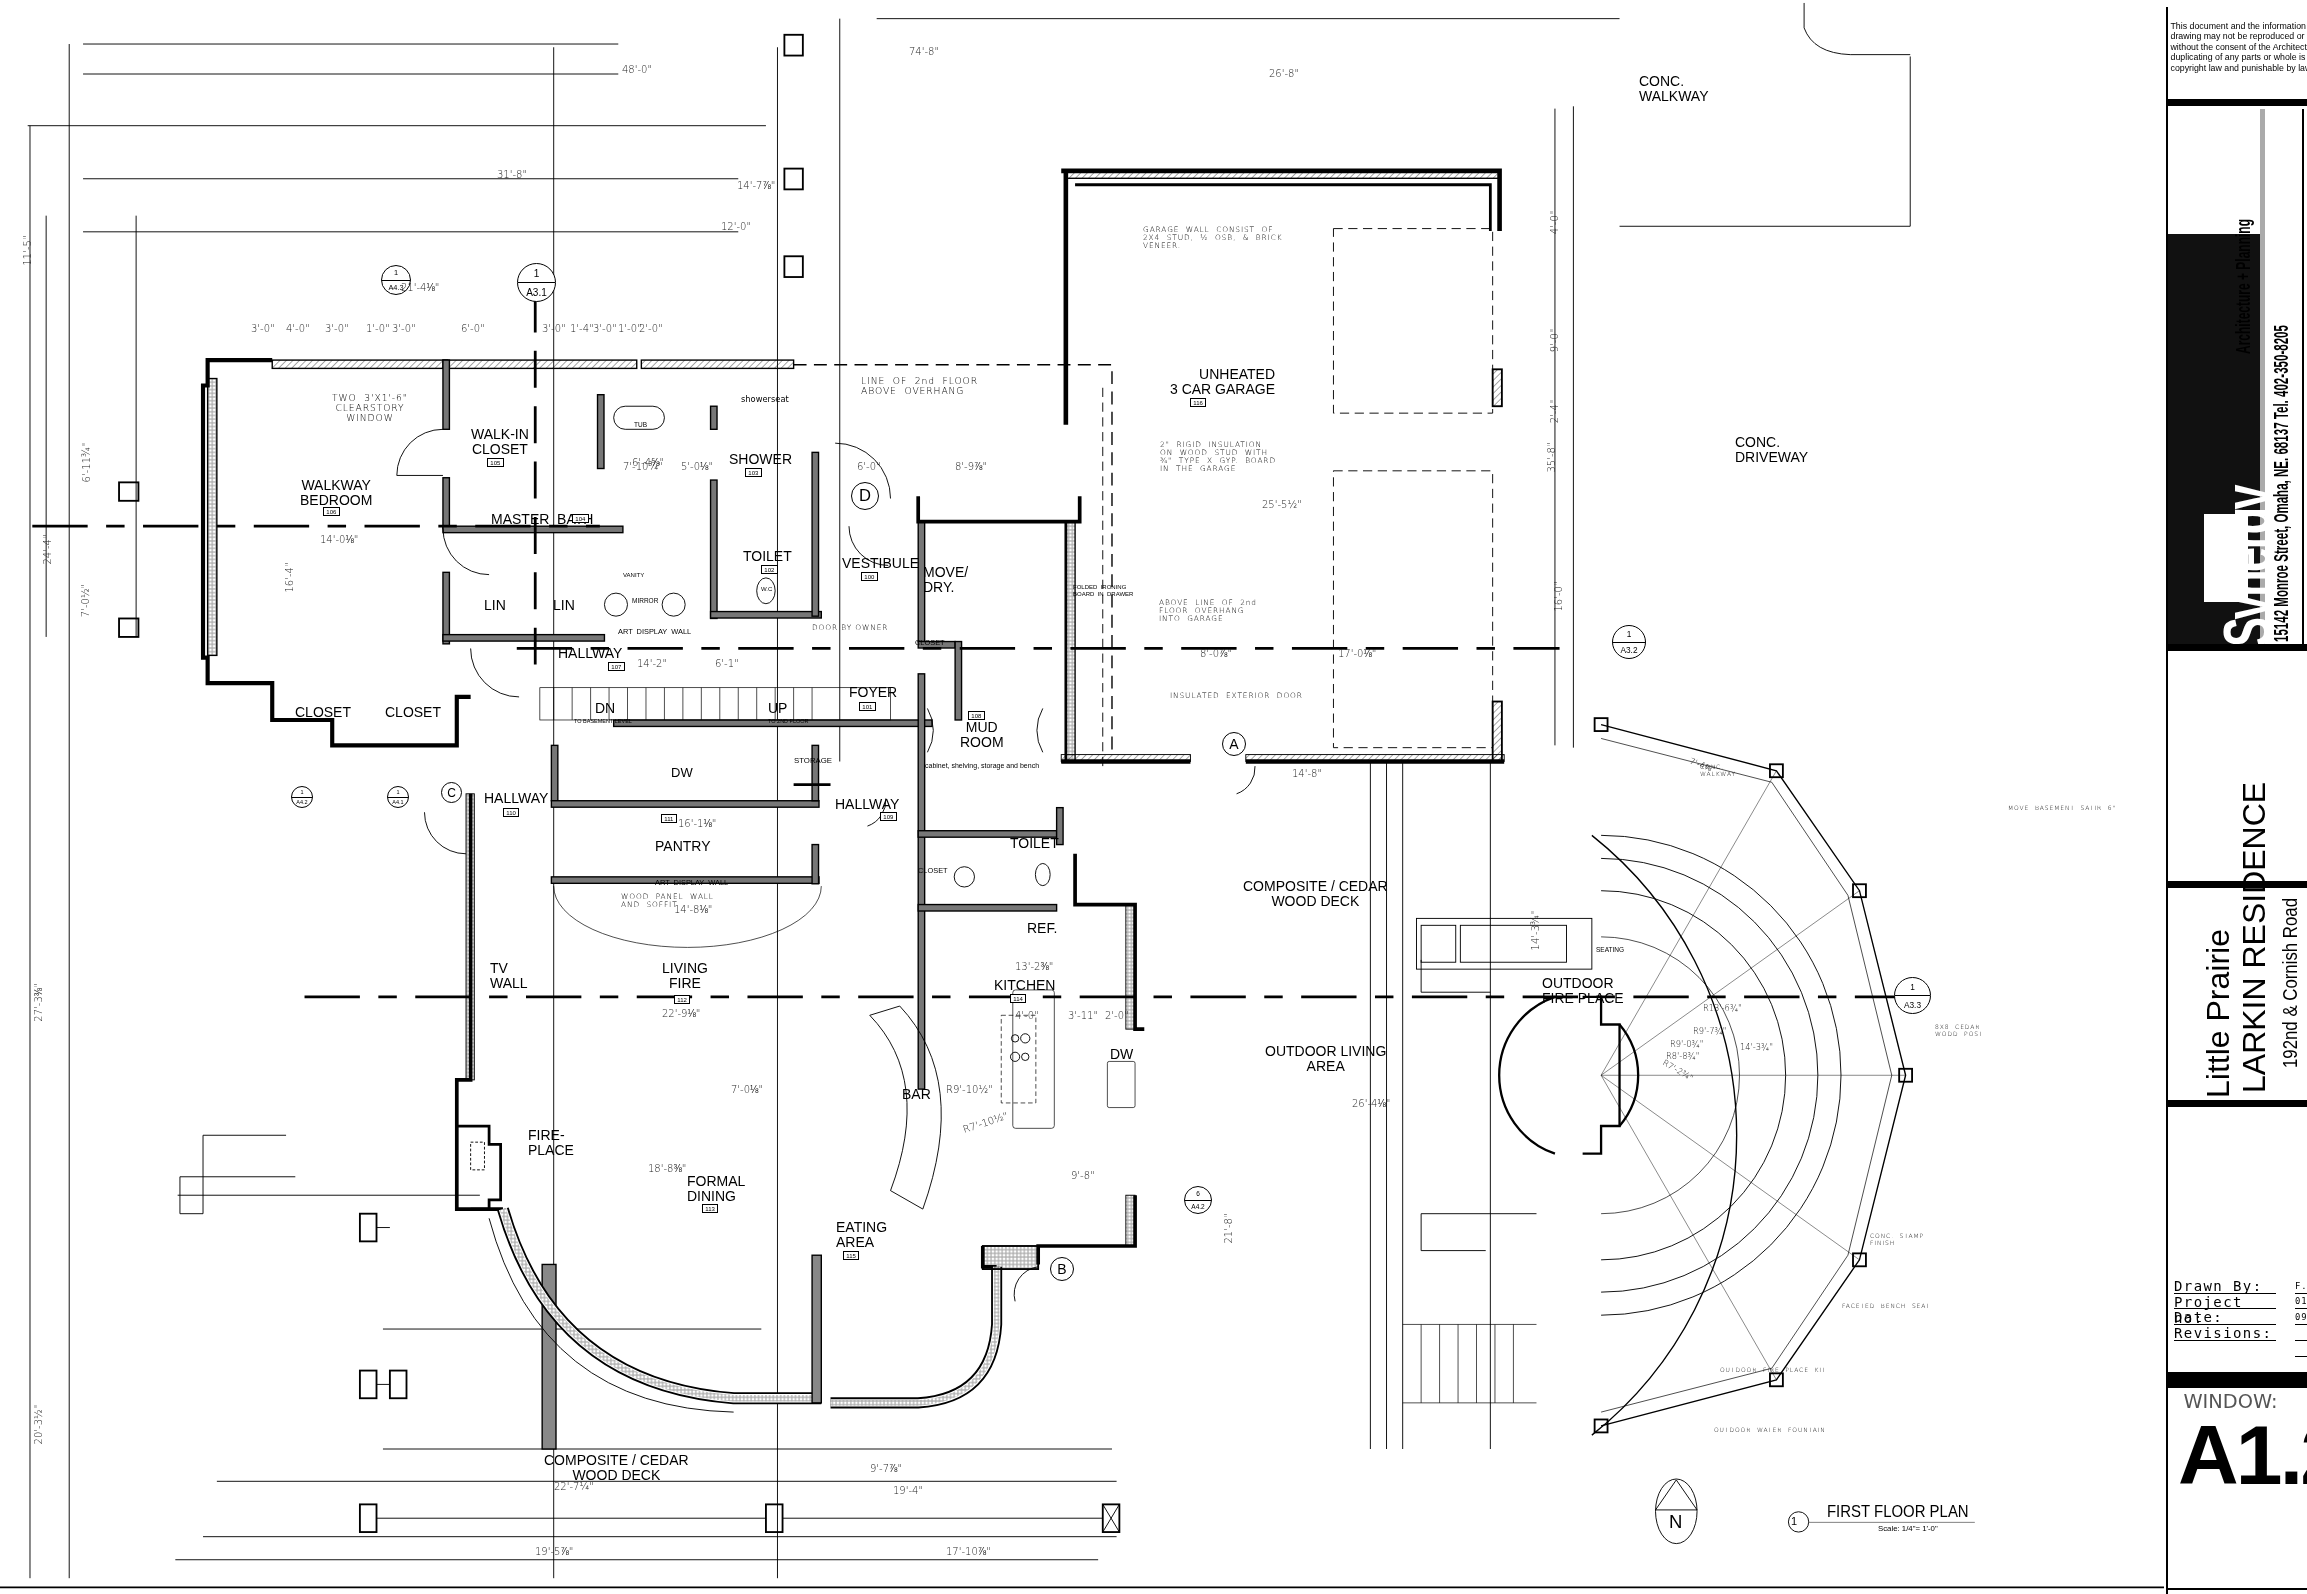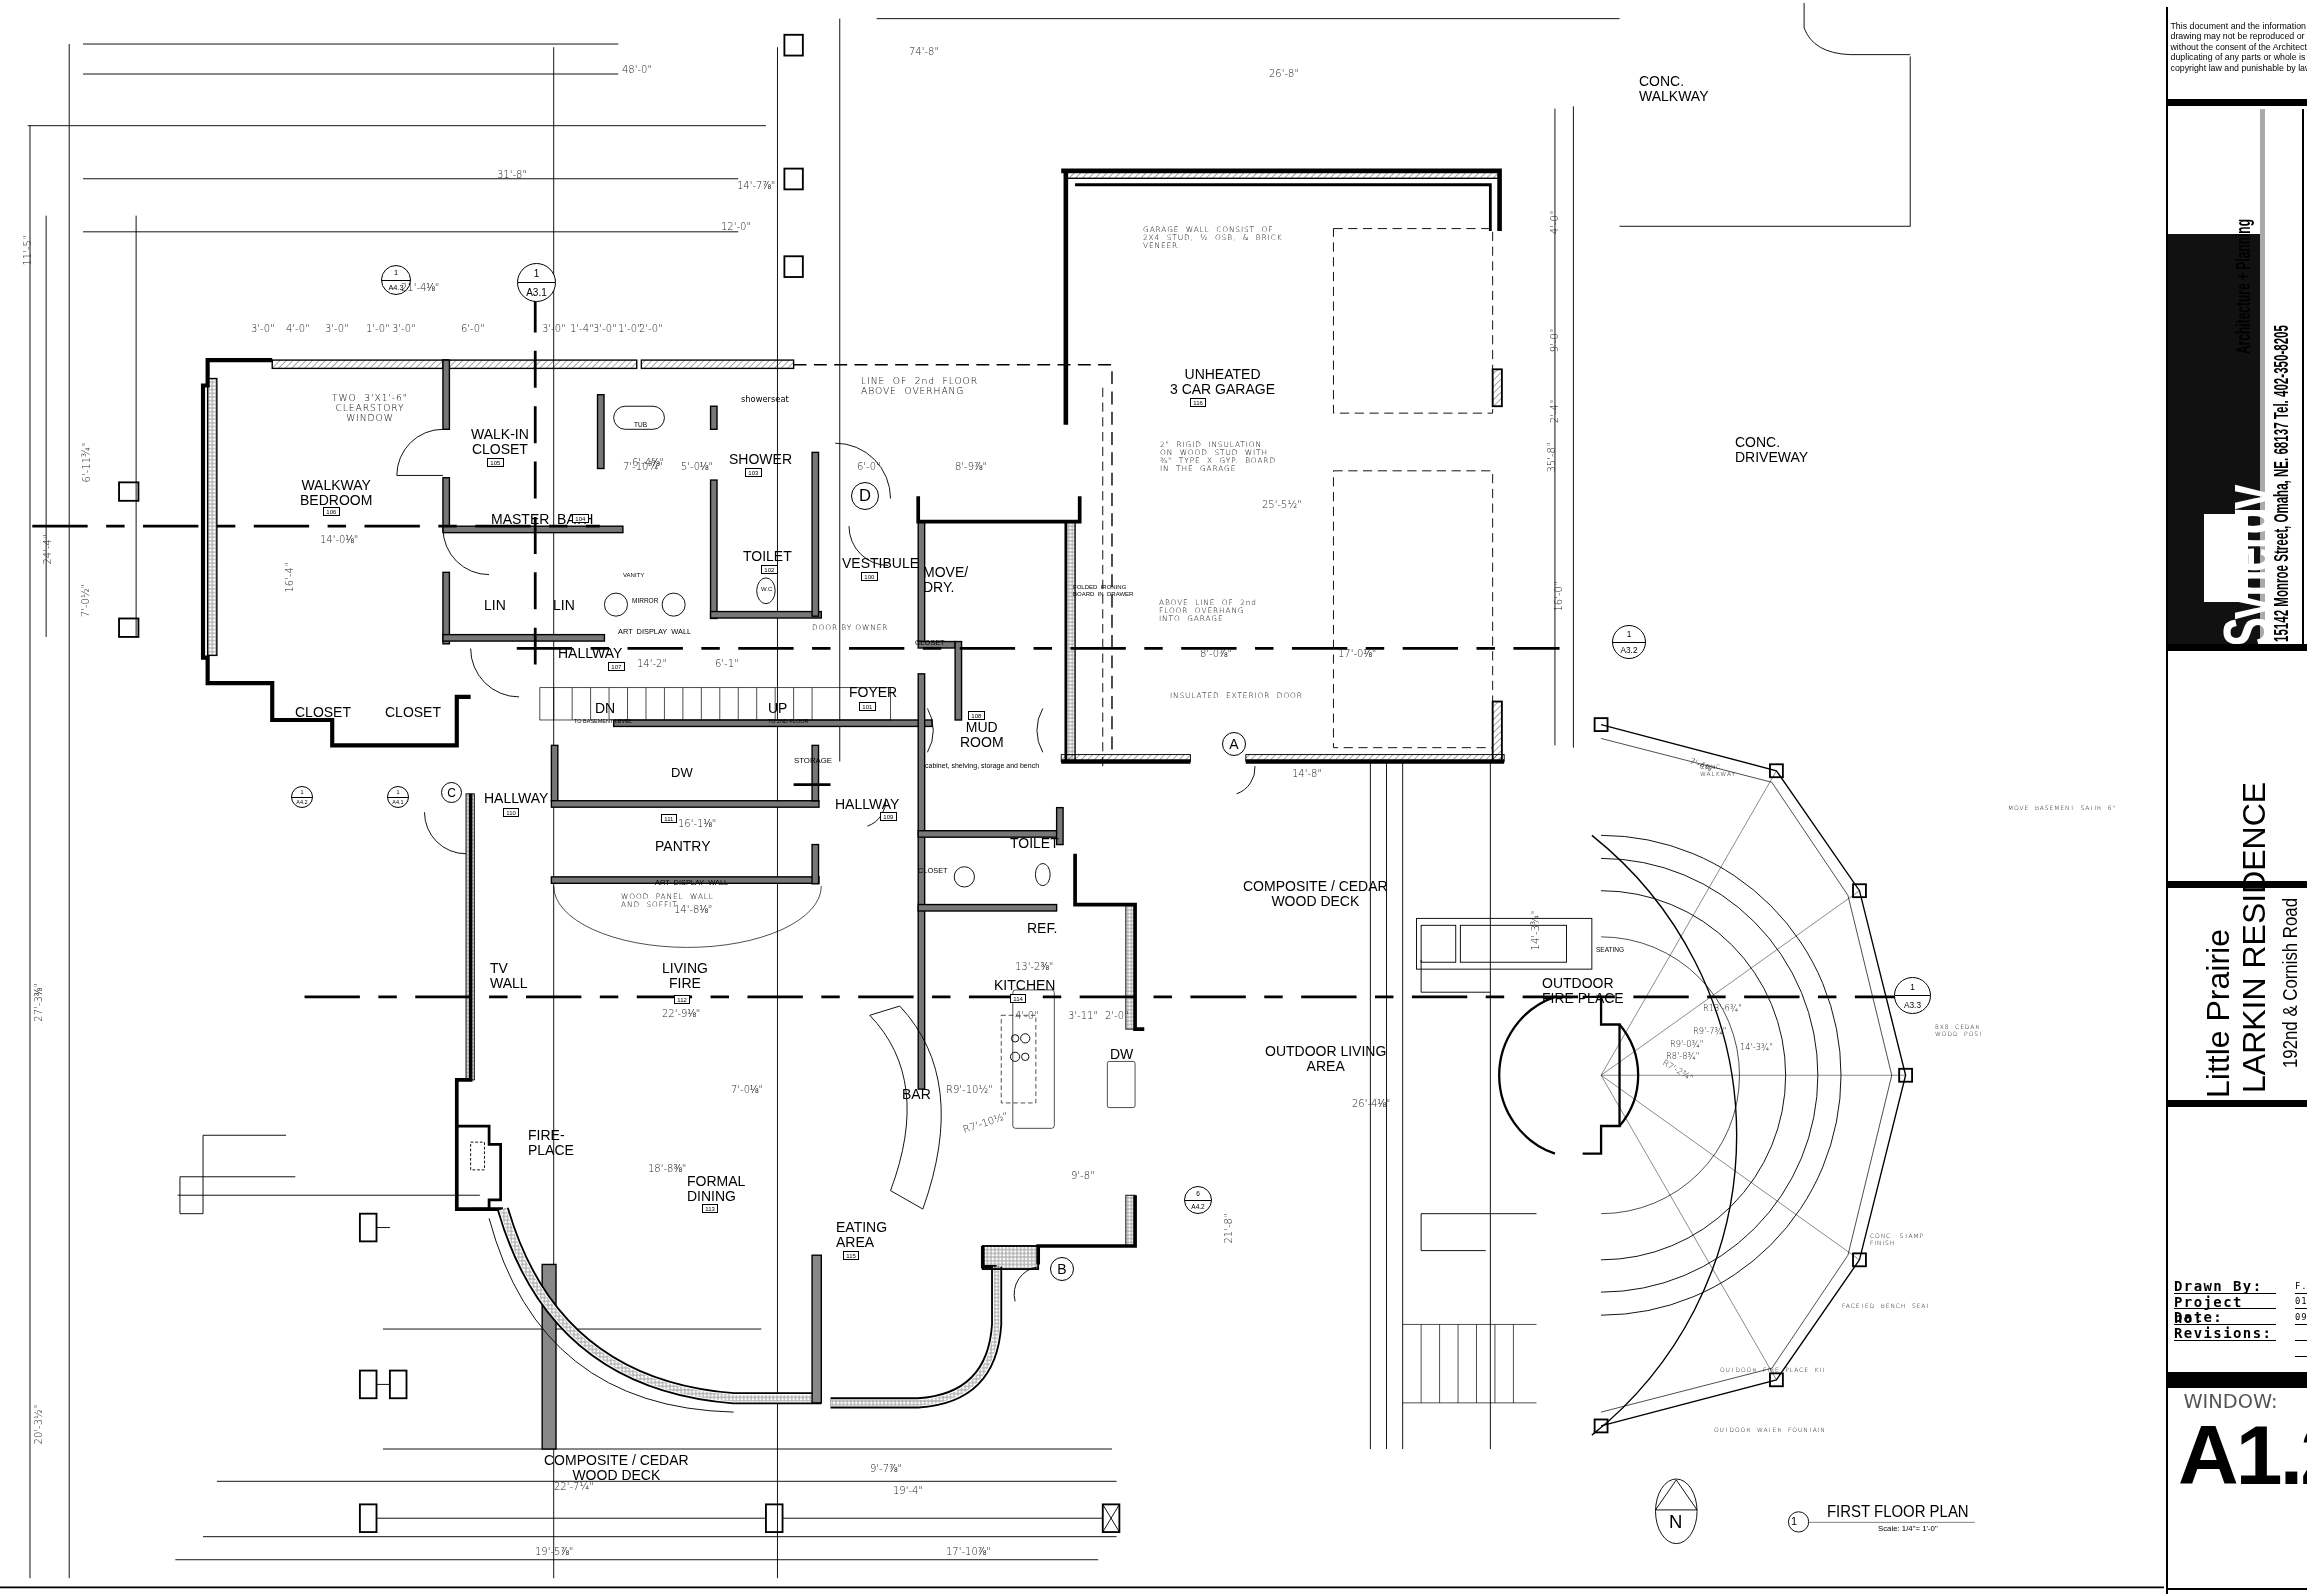--- a/index.html
+++ b/index.html
@@ -36,21 +36,21 @@
                 font-family:"Liberation Sans", sans-serif; letter-spacing:-3.7px; transform:rotate(-90deg) scaleX(0.65); }
   .tb-arch { left:64px; top:245px; font-size:20px; transform:rotate(-90deg) scaleX(0.6); font-weight:bold; }
   .tb-addr { left:101px; top:533px; font-size:21px; font-weight:bold; transform:rotate(-90deg) scaleX(0.55); }
   .tb-project { position:absolute; left:4.2px; top:888px; width:217px; height:217px; }
   .tb-proj1 { left:32px; top:210px; font-size:32px; }
   .tb-proj2 { left:68px; top:205px; font-size:32px; }
   .tb-proj3 { left:110px; top:180px; font-size:21px; transform:rotate(-90deg) scaleX(0.8); }
   .tb-proj4 { left:134px; top:166px; font-size:21px; transform:rotate(-90deg) scaleX(0.8); }
   .tb-info { position:absolute; left:10px; top:1278px; width:212px; font-family:"DejaVu Sans Mono", monospace; }
   .tb-row { position:relative; height:15.7px; }
-  .tb-row .k { position:absolute; left:0; width:102px; top:0; font-size:14px; letter-spacing:1.4px; border-bottom:0.9px solid #000; height:14.8px; font-weight:700; }
+  .tb-row .k { position:absolute; left:0; width:102px; top:0; font-size:14px; letter-spacing:1.4px; border-bottom:0.9px solid #000; height:14.8px; font-weight:400; }
   .tb-row .v { position:absolute; left:121px; right:0; top:2.8px; font-size:8.8px; letter-spacing:0.9px; border-bottom:0.9px solid #000; height:12px; }
   .tb-sheet-label { position:absolute; left:19.4px; top:1390px; font-size:19.4px; color:#555; font-family:"DejaVu Sans", sans-serif; }
   .tb-sheet-num { position:absolute; left:14px; top:1407px; font-size:84px; font-weight:bold; letter-spacing:-2.8px; }
 </style>
 </head>
 <body>
 
 <div id="sheet">
   <svg width="2164" height="1595" viewBox="0 0 4690 3456">
     <defs>
@@ -353,21 +353,21 @@
 FIRE</div>
   <div class="roomno" style="left:674px;top:995px;">112</div>
   <div class="lbl room" style="left:994px;top:978px;">KITCHEN</div>
   <div class="roomno" style="left:1010px;top:994px;">114</div>
   <div class="lbl room" style="left:687px;top:1174px;text-align:left;">FORMAL
 DINING</div>
   <div class="roomno" style="left:702px;top:1204px;">113</div>
   <div class="lbl room" style="left:836px;top:1220px;text-align:left;">EATING
 AREA</div>
   <div class="roomno" style="left:843px;top:1251px;">115</div>
-  <div class="lbl room" style="left:1170px;top:367px;text-align:center;">UNHEATED
+  <div class="lbl room" style="left:1170px;top:367px;text-align:right;">UNHEATED
 3 CAR GARAGE</div>
   <div class="roomno" style="left:1190px;top:398px;">116</div>
   <div class="lbl room" style="left:295px;top:705px;">CLOSET</div>
   <div class="lbl room" style="left:385px;top:705px;">CLOSET</div>
   <div class="lbl room" style="left:484px;top:598px;">LIN</div>
   <div class="lbl room" style="left:553px;top:598px;">LIN</div>
   <div class="lbl room" style="left:902px;top:1087px;">BAR</div>
   <div class="lbl room" style="left:528px;top:1128px;text-align:left;">FIRE-
 PLACE</div>
   <div class="lbl room" style="left:490px;top:961px;text-align:left;">TV

